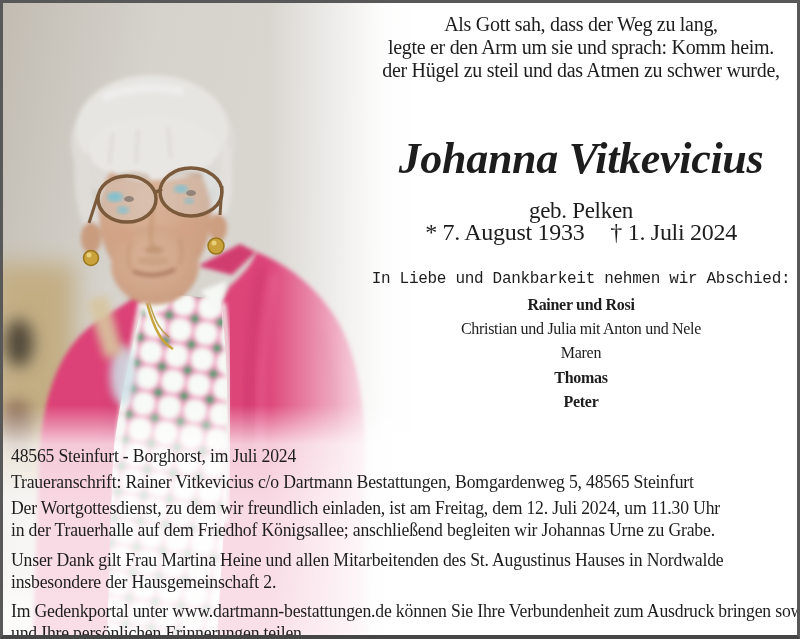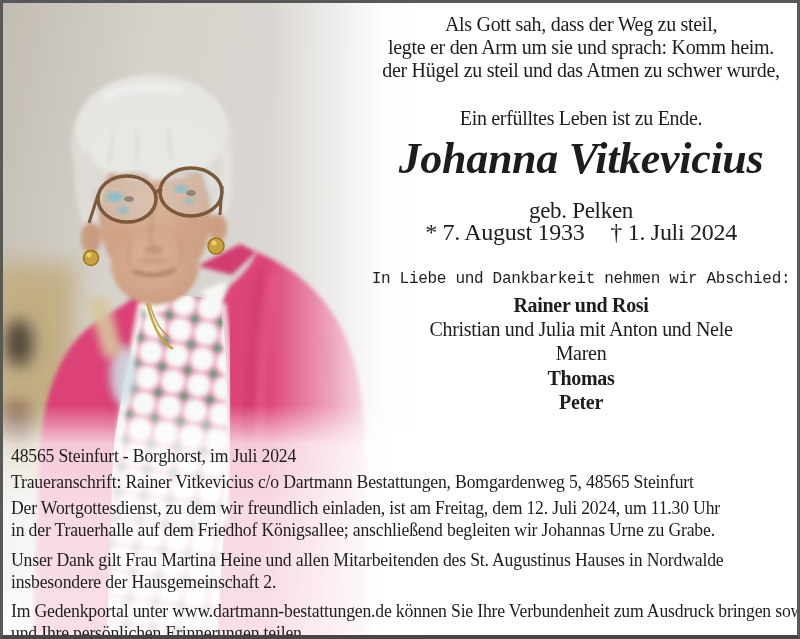--- a/index.html
+++ b/index.html
@@ -20,21 +20,21 @@
   
   .rcol{position:absolute;left:366px;top:0;width:424px;height:460px;text-align:center;}
   .rcol > div{position:absolute;left:0;width:100%;letter-spacing:-0.3px;}
   .verse{top:10px;font-size:20px;line-height:23px;}
   .intro{top:104px;font-size:20px;line-height:23px;}
   .dname{top:134px;font-size:44px;line-height:44px;font-weight:bold;font-style:italic;letter-spacing:-0.5px;white-space:nowrap;}
   .maiden{top:196px;font-size:23px;line-height:23px;}
   .dates{top:217px;font-size:24px;line-height:24px;white-space:nowrap;}
   .dates .birth{margin-right:26px;}
   .farewell{top:265px;font-size:16px;line-height:23px;font-family:Liberation Mono, monospace;}
-  .mourners{top:290px;font-size:20px;line-height:24.2px;}
+  .mourners{top:290px;font-size:16px;line-height:24.2px;}
   .mourners .bold{font-weight:bold;}
   
   .bottom p{
     position:absolute;left:8px;margin:0;
     font-size:19px;line-height:21.5px;
     letter-spacing:-0.2px;white-space:nowrap;
     transform:scaleX(0.93);transform-origin:0 0;
   }
   .bp1{top:442px;} .bp2{top:468px;} .bp3{top:494px;} .bp4{top:546px;}
   .bp5{top:597px;font-size:16px;line-height:16.5px;transform:scaleX(0.90);}
@@ -178,25 +178,24 @@
         <circle cx="211" cy="240" r="2.5" fill="#e8cf7a"></circle>
       </g>
 
       <rect x="265" y="0" width="155" height="633" fill="url(#fadeR)"></rect>
       <rect x="0" y="402" width="420" height="231" fill="url(#fadeB)"></rect>
     </svg>
   </div>
 
   <div class="rcol">
     <div class="verse">
-      <div>Als Gott sah, dass der Weg zu steil,</div>
+      <div>Als Gott sah, dass der Weg zu lang,</div>
       <div>legte er den Arm um sie und sprach: Komm heim.</div>
       <div>der Hügel zu steil und das Atmen zu schwer wurde,</div>
     </div>
-    <div class="intro">Ein erfülltes Leben ist zu Ende.</div>
     <div class="dname">Johanna Vitkevicius</div>
     <div class="maiden">geb. Pelken</div>
     <div class="dates">
       <span class="birth">* 7. August 1933</span><span class="death">† 1. Juli 2024</span>
     </div>
     <div class="farewell">In Liebe und Dankbarkeit nehmen wir Abschied:</div>
     <div class="mourners">
       <div class="bold">Rainer und Rosi</div>
       <div>Christian und Julia mit Anton und Nele</div>
       <div>Maren</div>

